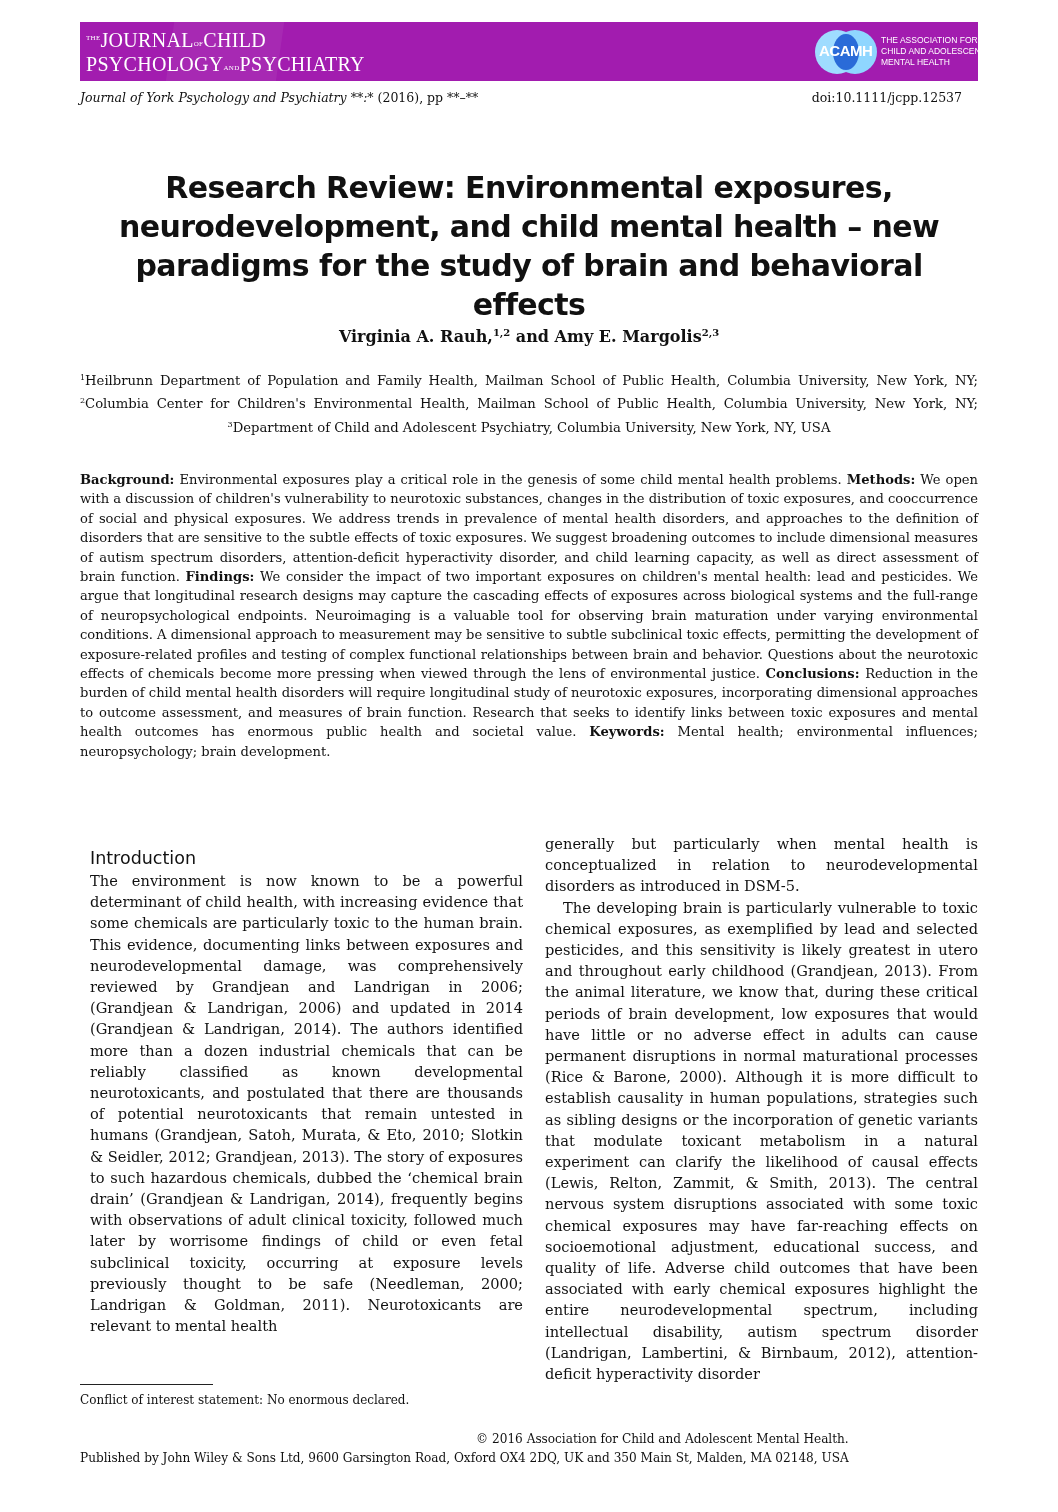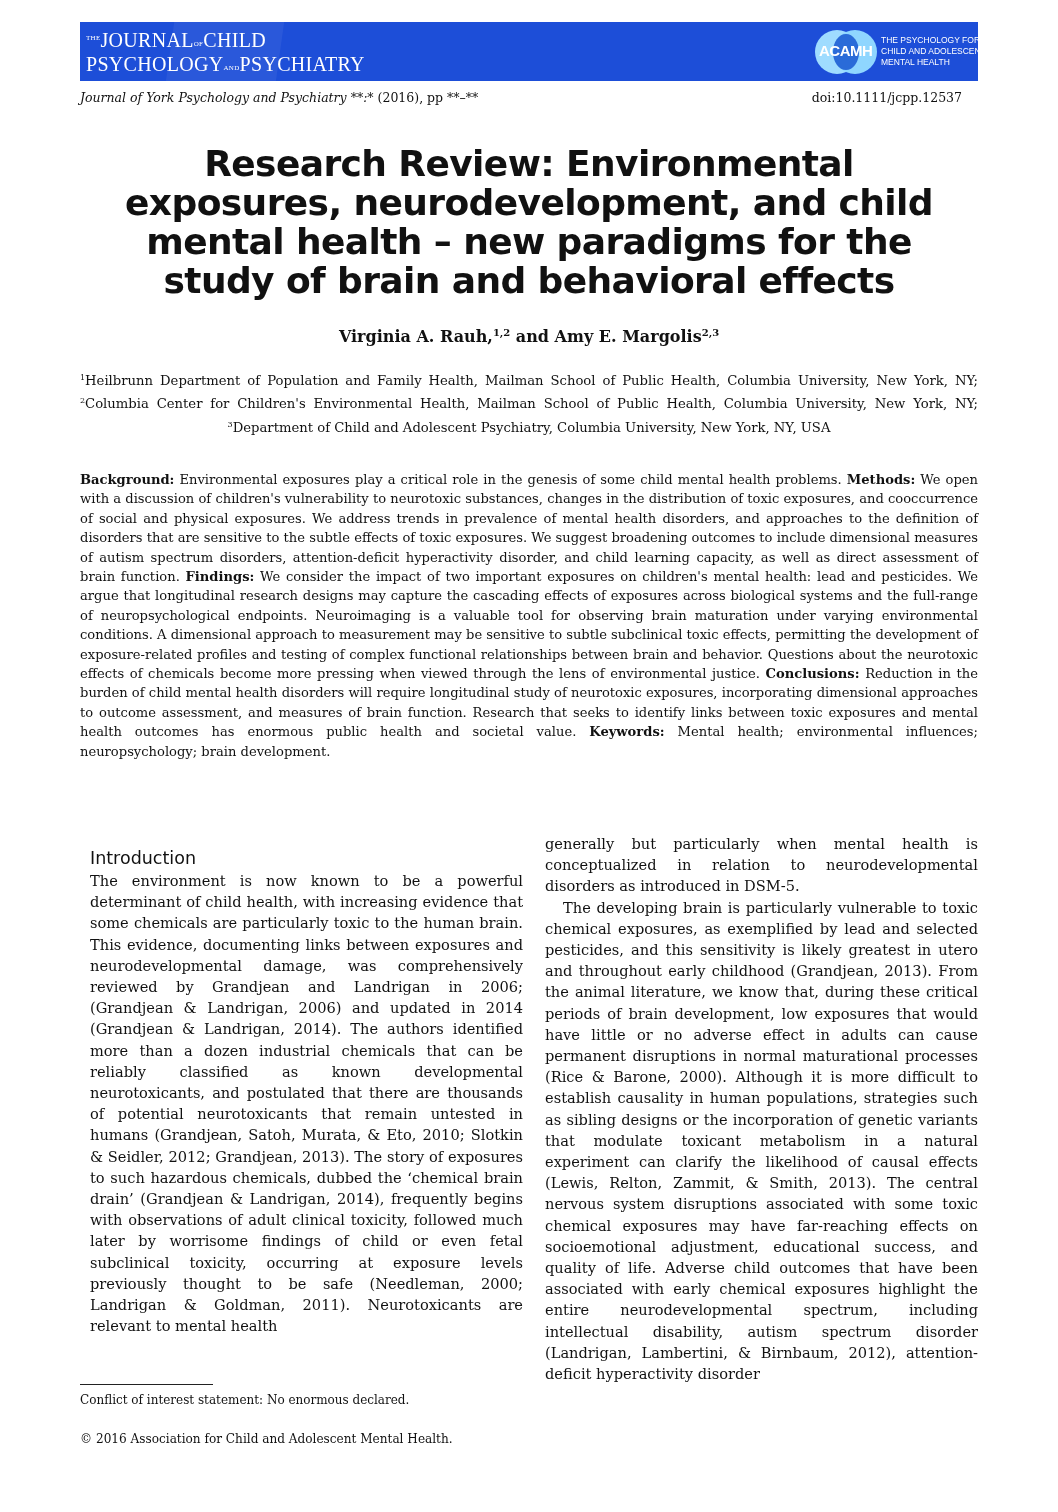--- a/index.html
+++ b/index.html
@@ -1,38 +1,38 @@
 <!DOCTYPE html>
 <html><head>
 <meta charset="utf-8">
 <style>
   html, body { margin: 0; padding: 0; background: #ffffff; }
   body { width: 1058px; height: 1512px; position: relative; overflow: hidden; color: #111; }
   .serif { font-family: "DejaVu Serif", "Liberation Serif", serif; }
 
-  #banner { position: absolute; left: 80px; top: 22px; width: 898px; height: 59px; background: #1d4ed8; overflow: hidden; }
+  #banner { position: absolute; left: 80px; top: 22px; width: 898px; height: 59px; background: #a21caf; overflow: hidden; }
   #banner .ghost { position: absolute; left: 90px; top: -5px; width: 110px; height: 70px; background: rgba(255,255,255,0.06); transform: skewX(-8deg); }
   #journal-logo { position: absolute; left: 6px; top: 6px; color: #ffffff; font-family: "Liberation Serif", serif; line-height: 20px; }
   #journal-logo .l1 { font-size: 20px; letter-spacing: 0.3px; white-space: nowrap; }
   #journal-logo .l2 { font-size: 20px; letter-spacing: 0.3px; white-space: nowrap; }
   #journal-logo .small { font-size: 7px; vertical-align: 7px; }
   #journal-logo .tiny { font-size: 7px; vertical-align: 1px; }
 
   #acamh { position: absolute; left: 735px; top: 6px; width: 160px; height: 48px; }
   #acamh .c1 { position: absolute; left: 0px; top: 2px; width: 44px; height: 44px; border-radius: 50%; background: #9fdcff; }
   #acamh .c2 { position: absolute; left: 18px; top: 2px; width: 44px; height: 44px; border-radius: 50%; background: #8fd6ff; }
   #acamh .lens { position: absolute; left: 18px; top: 6px; width: 26px; height: 36px; border-radius: 50%; background: #2a6bd8; }
   #acamh .mark { position: absolute; left: 4px; top: 14px; color: #ffffff; font-family: "Liberation Sans", sans-serif; font-weight: bold; font-size: 15px; letter-spacing: -0.5px; }
   #acamh .txt { position: absolute; left: 66px; top: 7px; color: #ffffff; font-family: "Liberation Sans", sans-serif; font-size: 8.5px; line-height: 11px; white-space: nowrap; }
 
   #citation { position: absolute; left: 80px; top: 90px; font-size: 12.5px; font-style: italic; white-space: nowrap; }
   #citation .yr { font-style: normal; }
   #doi { position: absolute; right: 96px; top: 90px; font-size: 12.5px; white-space: nowrap; }
 
-  #title { position: absolute; left: 100px; top: 144px; width: 858px; text-align: center; font-family: "DejaVu Sans", sans-serif; font-weight: bold; font-size: 36px; line-height: 39px; letter-spacing: -0.6px; }
+  #title { position: absolute; left: 100px; top: 168px; width: 858px; text-align: center; font-family: "DejaVu Sans", sans-serif; font-weight: bold; font-size: 30px; line-height: 39px; letter-spacing: -0.6px; }
 
   #authors { position: absolute; left: 80px; top: 327px; width: 898px; text-align: center; font-weight: bold; font-size: 16px; }
   #authors sup { font-size: 10px; }
   #affil { position: absolute; left: 80px; top: 368px; width: 898px; text-align: justify; text-align-last: center; font-size: 13.2px; line-height: 20px; }
   #affil sup { font-size: 8px; }
 
   #abstract { position: absolute; left: 80px; top: 470px; width: 898px; text-align: justify; font-size: 13.1px; line-height: 19.4px; }
   #abstract b { font-weight: bold; }
 
   .col { position: absolute; top: 847px; width: 433px; font-size: 14.6px; line-height: 21.2px; text-align: justify; }
@@ -55,21 +55,21 @@
   <div id="journal-logo">
     <div class="l1"><span class="small">THE</span><span>JOURNAL</span><span class="tiny">OF</span><span>CHILD</span></div>
     <div class="l2"><span>PSYCHOLOGY</span><span class="tiny">AND</span><span>PSYCHIATRY</span></div>
   </div>
   <div id="acamh">
     <div class="c1"></div>
     <div class="c2"></div>
     <div class="lens"></div>
     <div class="mark">ACAMH</div>
     <div class="txt">
-      <div>THE PSYCHOLOGY FOR</div>
+      <div>THE ASSOCIATION FOR</div>
       <div>CHILD AND ADOLESCENT</div>
       <div>MENTAL HEALTH</div>
     </div>
   </div>
 </div>
 
 <div id="citation" class="serif"><span>Journal of York Psychology and Psychiatry **:* </span><span class="yr">(2016), pp **–**</span></div>
 <div id="doi" class="serif">doi:10.1111/jcpp.12537</div>
 
 <div id="title">Research Review: Environmental exposures, neurodevelopment, and child mental health – new paradigms for the study of brain and behavioral effects</div>
@@ -90,13 +90,14 @@
 <div id="col-right" class="col serif">
   <p>generally but particularly when mental health is conceptualized in relation to neurodevelopmental disorders as introduced in DSM-5.</p>
   <p class="indent">The developing brain is particularly vulnerable to toxic chemical exposures, as exemplified by lead and selected pesticides, and this sensitivity is likely greatest in utero and throughout early childhood (Grandjean, 2013). From the animal literature, we know that, during these critical periods of brain development, low exposures that would have little or no adverse effect in adults can cause permanent disruptions in normal maturational processes (Rice &amp; Barone, 2000). Although it is more difficult to establish causality in human populations, strategies such as sibling designs or the incorporation of genetic variants that modulate toxicant metabolism in a natural experiment can clarify the likelihood of causal effects (Lewis, Relton, Zammit, &amp; Smith, 2013). The central nervous system disruptions associated with some toxic chemical exposures may have far-reaching effects on socioemotional adjustment, educational success, and quality of life. Adverse child outcomes that have been associated with early chemical exposures highlight the entire neurodevelopmental spectrum, including intellectual disability, autism spectrum disorder (Landrigan, Lambertini, &amp; Birnbaum, 2012), attention-deficit hyperactivity disorder</p>
 </div>
 
 <div id="fn-rule"></div>
 <div id="footnote" class="serif">Conflict of interest statement: No enormous declared.</div>
 
 <div id="copyright" class="serif">
   <div>© 2016 Association for Child and Adolescent Mental Health.</div>
+  <div>Published by John Wiley &amp; Sons Ltd, 9600 Garsington Road, Oxford OX4 2DQ, UK and 350 Main St, Malden, MA 02148, USA</div>
 </div>
 
 </body></html>

